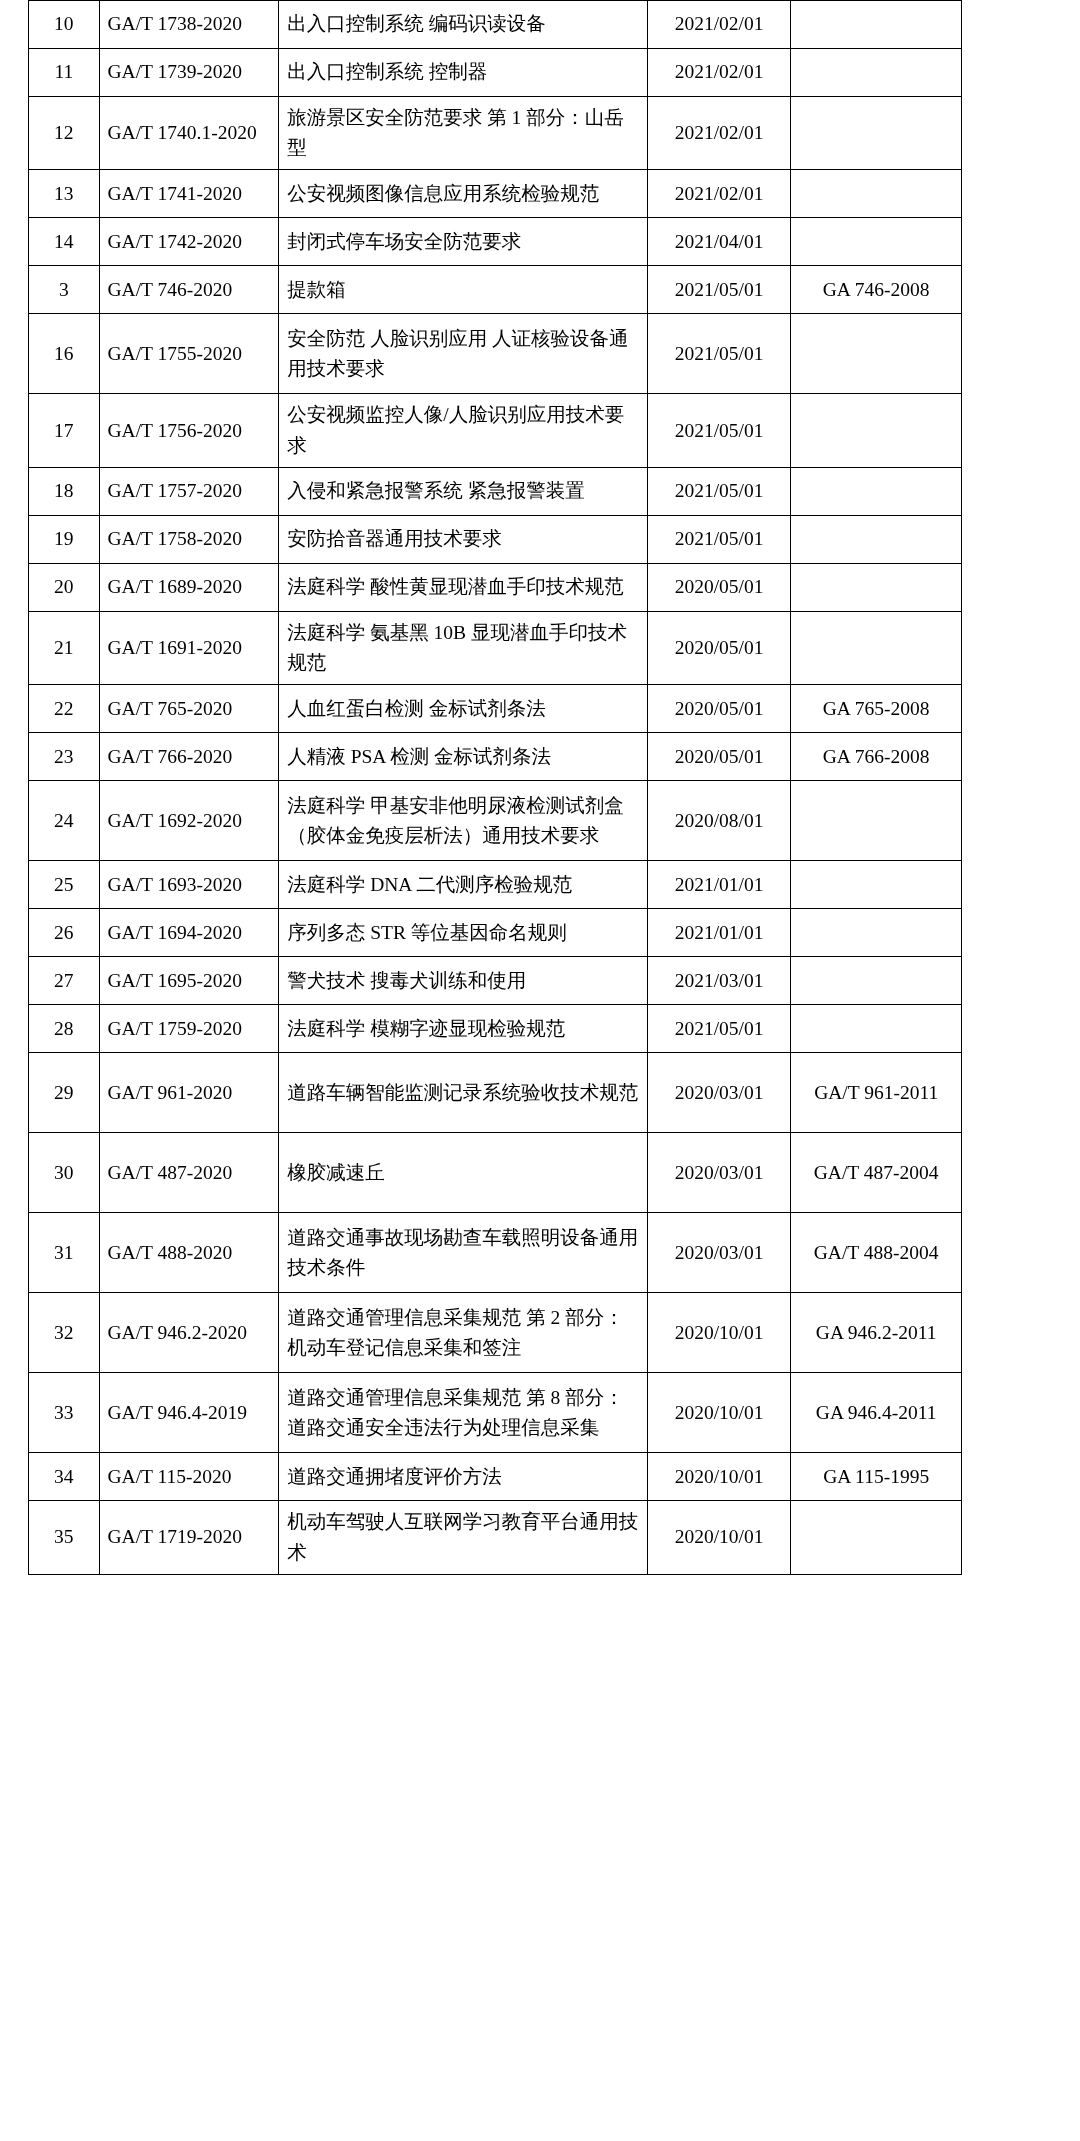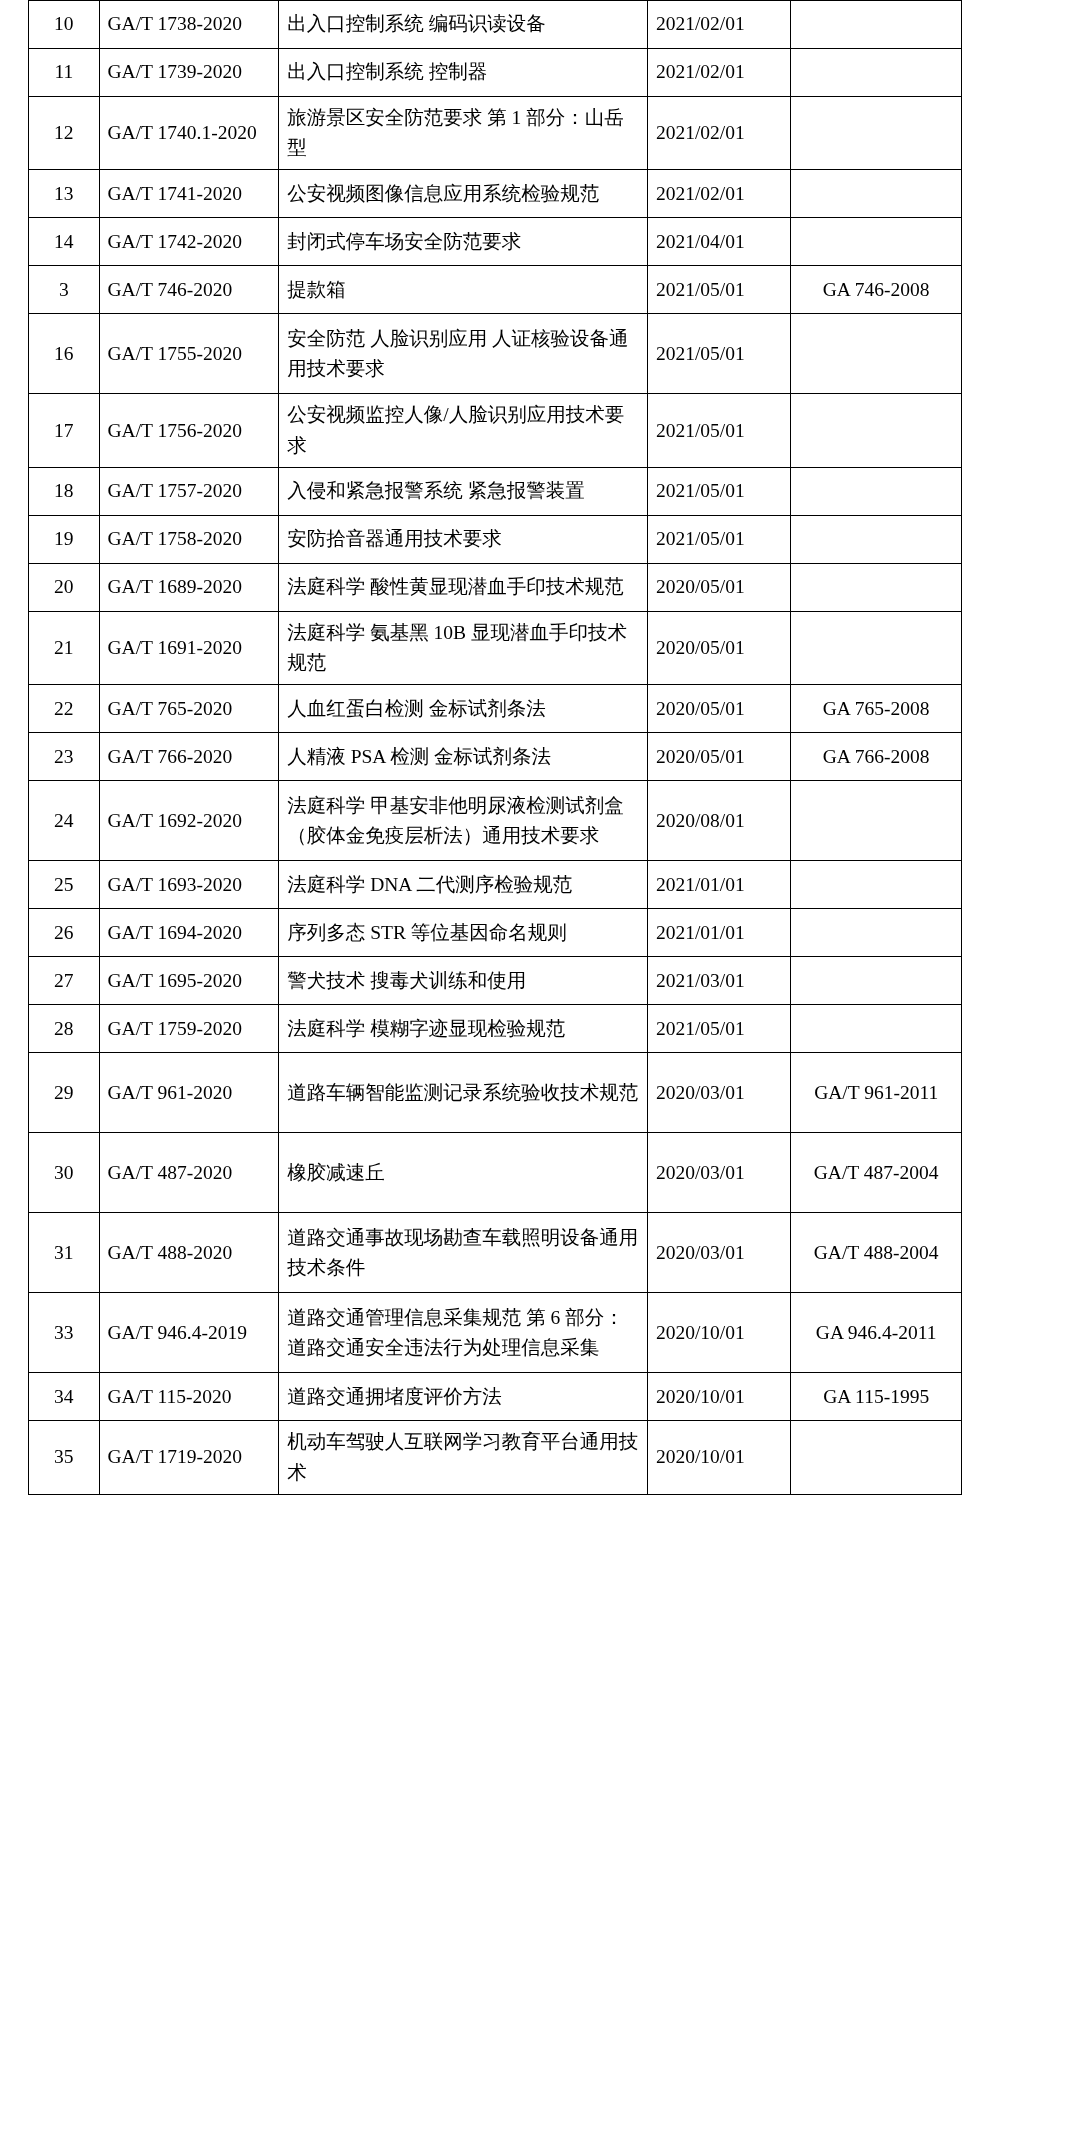--- a/index.html
+++ b/index.html
@@ -46,20 +46,21 @@
   td.code {
     text-align: left;
     padding-left: 14px;
   }
   td.name {
     text-align: left;
     padding-left: 14px;
     padding-right: 10px;
   }
   td.date {
+    text-align: center;
   }
   td.repl {
     text-align: center;
     padding-left: 14px;
   }
   
   tr.r1 td { height: 48px; }
   tr.r2 td { height: 80px; }
 
   
@@ -251,25 +252,32 @@
       </tr>
 
       <tr class="r2">
         <td class="num">31</td>
         <td class="code">GA/T 488-2020</td>
         <td class="name">道路交通事故现场勘查车载照明设备通用技术条件</td>
         <td class="date">2020/03/01</td>
         <td class="repl">GA/T 488-2004</td>
       </tr>
 
+      <tr class="r2">
+        <td class="num">32</td>
+        <td class="code">GA/T 946.2-2020</td>
+        <td class="name">道路交通管理信息采集规范 第 2 部分：机动车登记信息采集和签注</td>
+        <td class="date">2020/10/01</td>
+        <td class="repl">GA 946.2-2011</td>
+      </tr>
 
       <tr class="r2">
         <td class="num">33</td>
         <td class="code">GA/T 946.4-2019</td>
-        <td class="name">道路交通管理信息采集规范 第 6 部分：道路交通安全违法行为处理信息采集</td>
+        <td class="name">道路交通管理信息采集规范 第 8 部分：道路交通安全违法行为处理信息采集</td>
         <td class="date">2020/10/01</td>
         <td class="repl">GA 946.4-2011</td>
       </tr>
 
       <tr class="r1">
         <td class="num">34</td>
         <td class="code">GA/T 115-2020</td>
         <td class="name">道路交通拥堵度评价方法</td>
         <td class="date">2020/10/01</td>
         <td class="repl">GA 115-1995</td>

